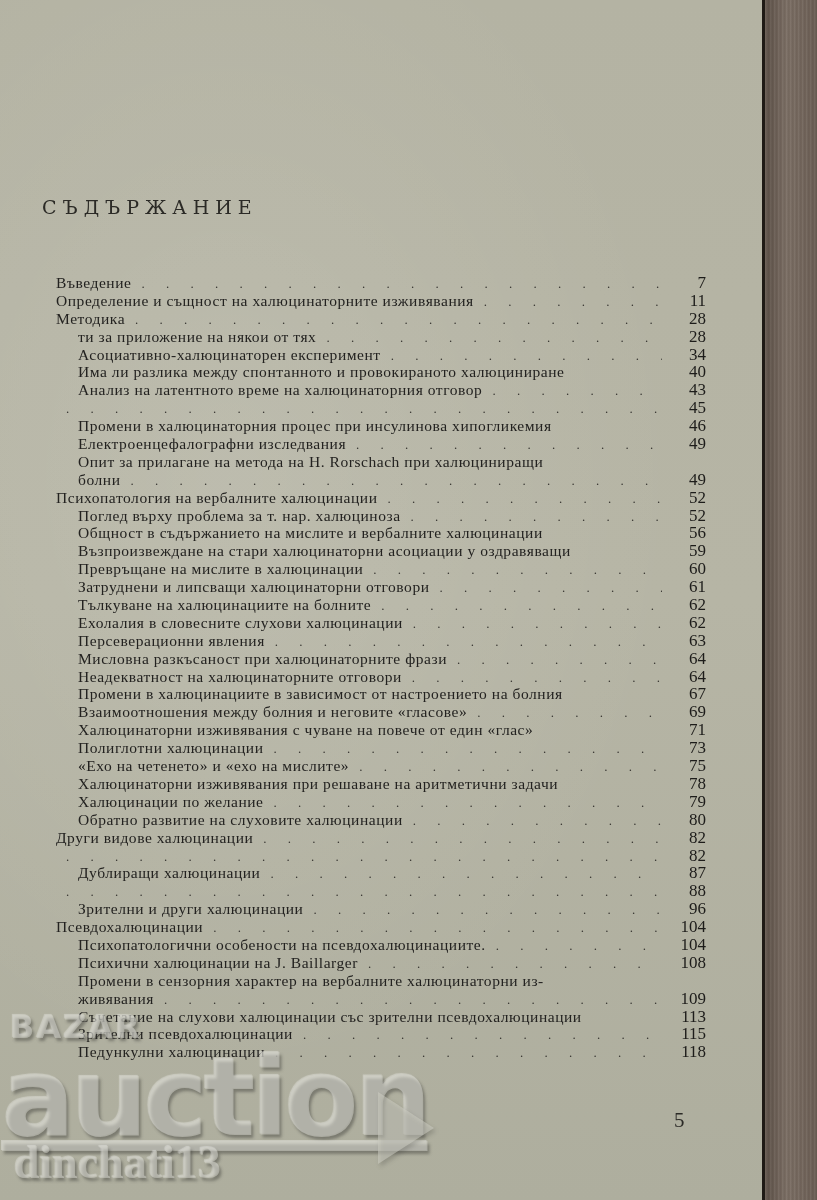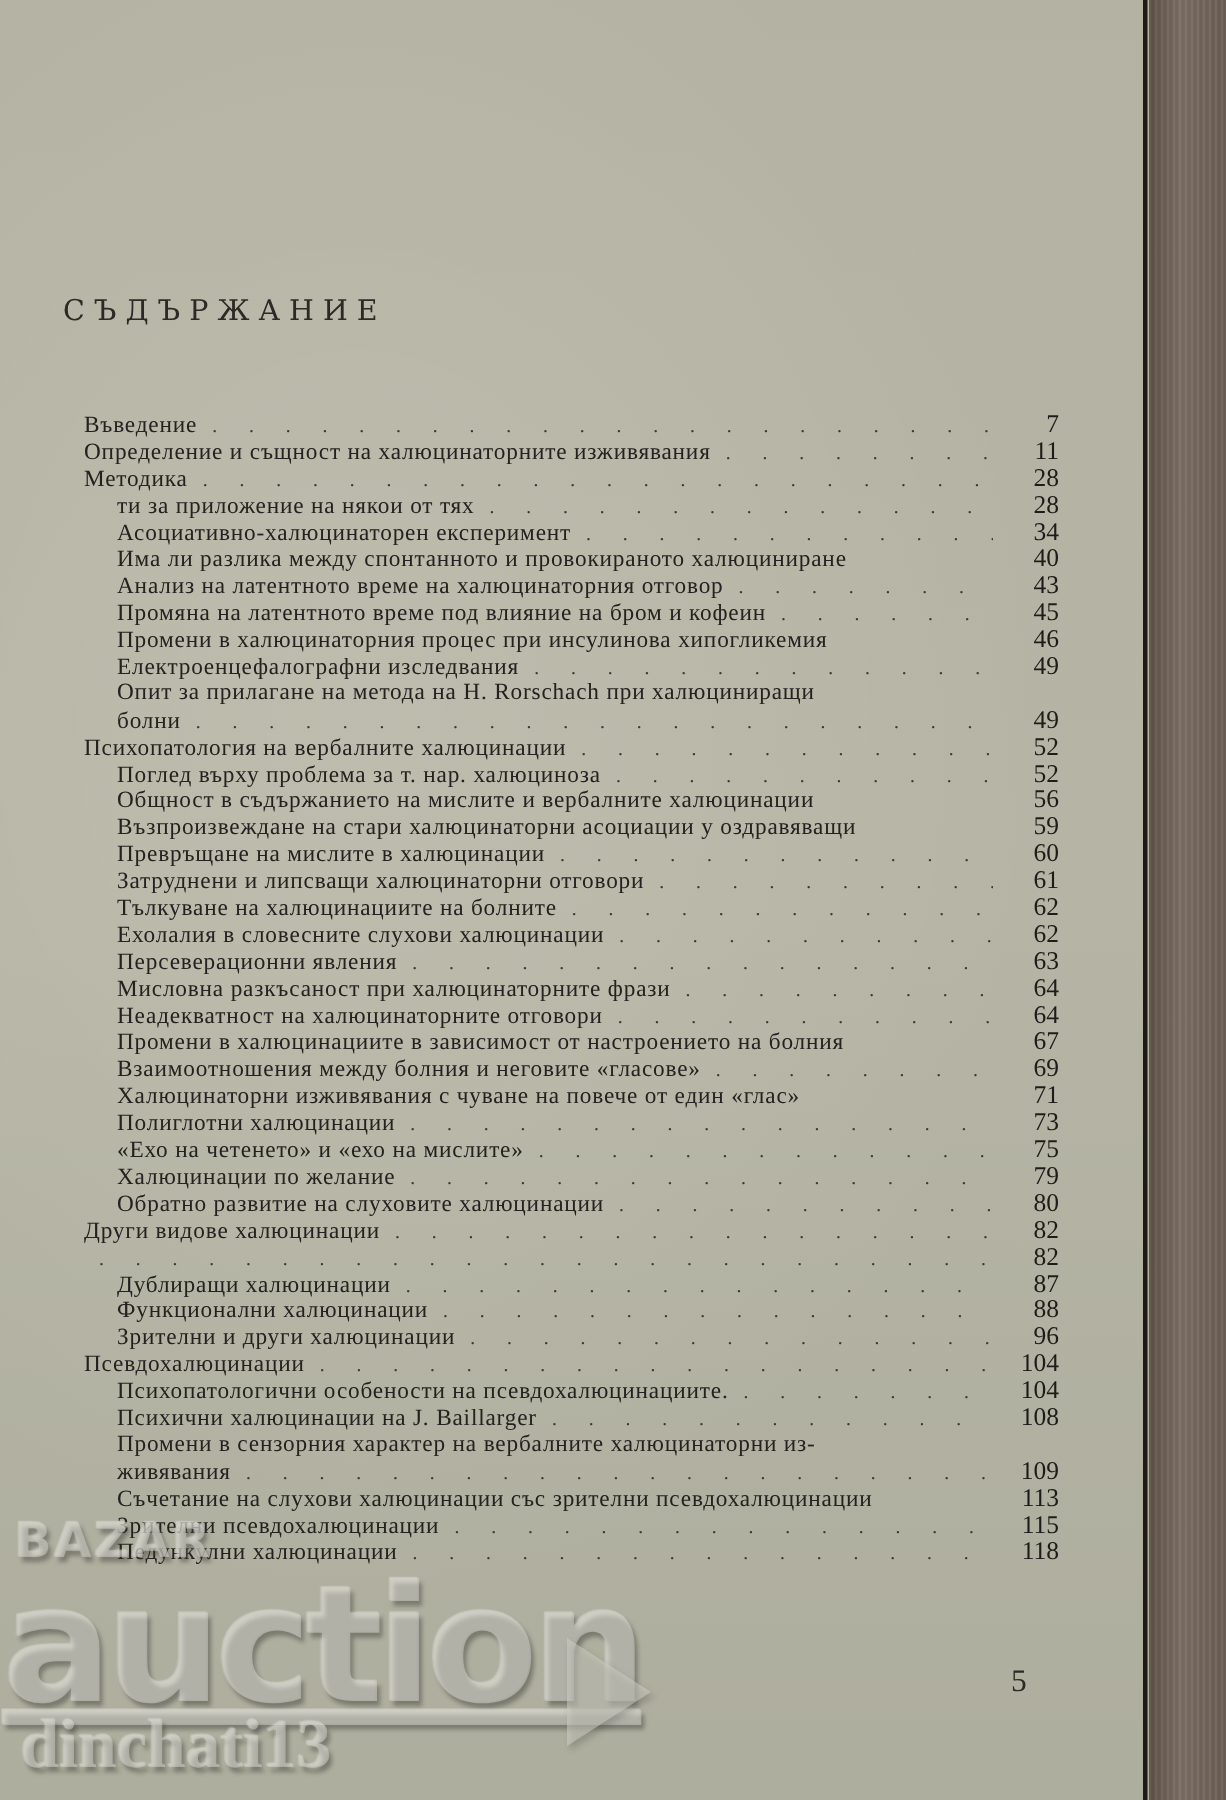--- a/index.html
+++ b/index.html
@@ -27,21 +27,20 @@
     .page {
       position: absolute;
       left: 0;
       top: 0;
       width: 764px;
       height: 1200px;
       background:
         radial-gradient(ellipse at 30% 40%, rgba(255,255,255,0.10), rgba(0,0,0,0) 60%),
         linear-gradient(180deg, #b4b3a3 0%, #b6b5a5 50%, #aeae9e 100%);
       box-shadow: inset -2px 0 0 #2a241e;
-      padding-left: 27px;
     }
     .page-edge {
       position: absolute;
       left: 762px;
       top: 0;
       width: 3px;
       height: 1200px;
       background: #1f1a15;
     }
     .title {
@@ -178,21 +177,20 @@
         <span class="entry-text">Има ли разлика между спонтанното и провокираното халюциниране</span>
         <span class="leader none"></span>
         <span class="page-num">40</span>
       </div>
       <div class="toc-row indent">
         <span class="entry-text">Анализ на латентното време на халюцинаторния отговор</span>
         <span class="leader"></span>
         <span class="page-num">43</span>
       </div>
       <div class="toc-row indent">
-        <span class="entry-text">Промяна на латентното време под влияние на бром и кофеин</span>
         <span class="leader"></span>
         <span class="page-num">45</span>
       </div>
       <div class="toc-row indent">
         <span class="entry-text">Промени в халюцинаторния процес при инсулинова хипогликемия</span>
         <span class="leader none"></span>
         <span class="page-num">46</span>
       </div>
       <div class="toc-row indent">
         <span class="entry-text">Електроенцефалографни изследвания</span>
@@ -283,20 +281,25 @@
         <span class="entry-text">Полиглотни халюцинации</span>
         <span class="leader"></span>
         <span class="page-num">73</span>
       </div>
       <div class="toc-row indent">
         <span class="entry-text">«Ехо на четенето» и «ехо на мислите»</span>
         <span class="leader"></span>
         <span class="page-num">75</span>
       </div>
       <div class="toc-row indent">
+        <span class="entry-text">Халюцинаторни изживявания при решаване на аритметични задачи</span>
+        <span class="leader none"></span>
+        <span class="page-num">78</span>
+      </div>
+      <div class="toc-row indent">
         <span class="entry-text">Халюцинации по желание</span>
         <span class="leader"></span>
         <span class="page-num">79</span>
       </div>
       <div class="toc-row indent">
         <span class="entry-text">Обратно развитие на слуховите халюцинации</span>
         <span class="leader"></span>
         <span class="page-num">80</span>
       </div>
       <div class="toc-row">
@@ -307,21 +310,20 @@
       <div class="toc-row indent">
         <span class="leader"></span>
         <span class="page-num">82</span>
       </div>
       <div class="toc-row indent">
         <span class="entry-text">Дублиращи халюцинации</span>
         <span class="leader"></span>
         <span class="page-num">87</span>
       </div>
       <div class="toc-row indent">
-        <span class="entry-text">Функционални халюцинации</span>
         <span class="leader"></span>
         <span class="page-num">88</span>
       </div>
       <div class="toc-row indent">
         <span class="entry-text">Зрителни и други халюцинации</span>
         <span class="leader"></span>
         <span class="page-num">96</span>
       </div>
       <div class="toc-row">
         <span class="entry-text">Псевдохалюцинации</span>

